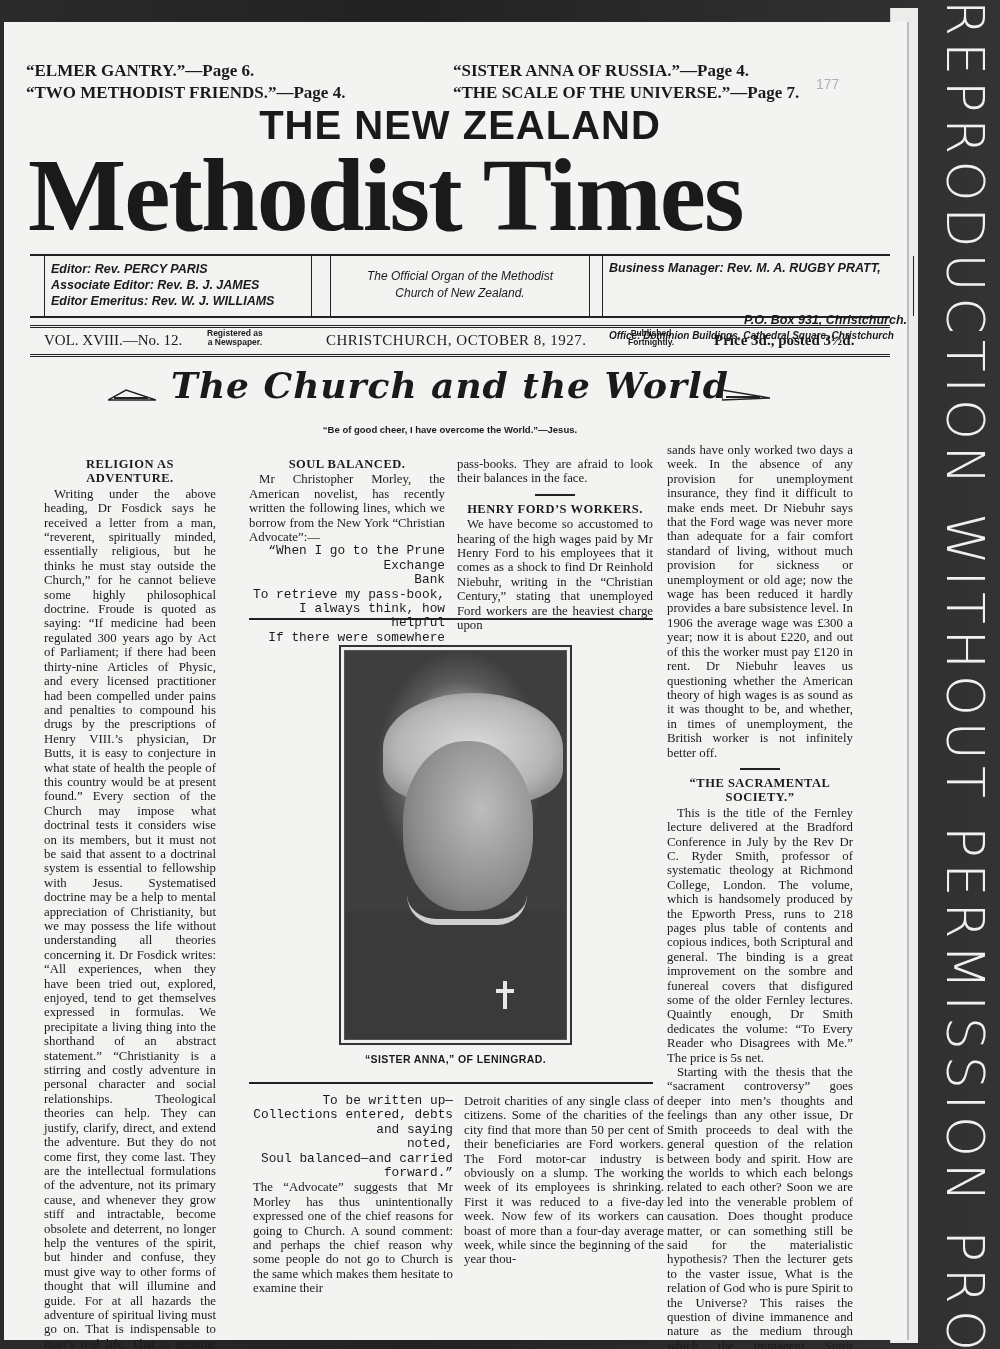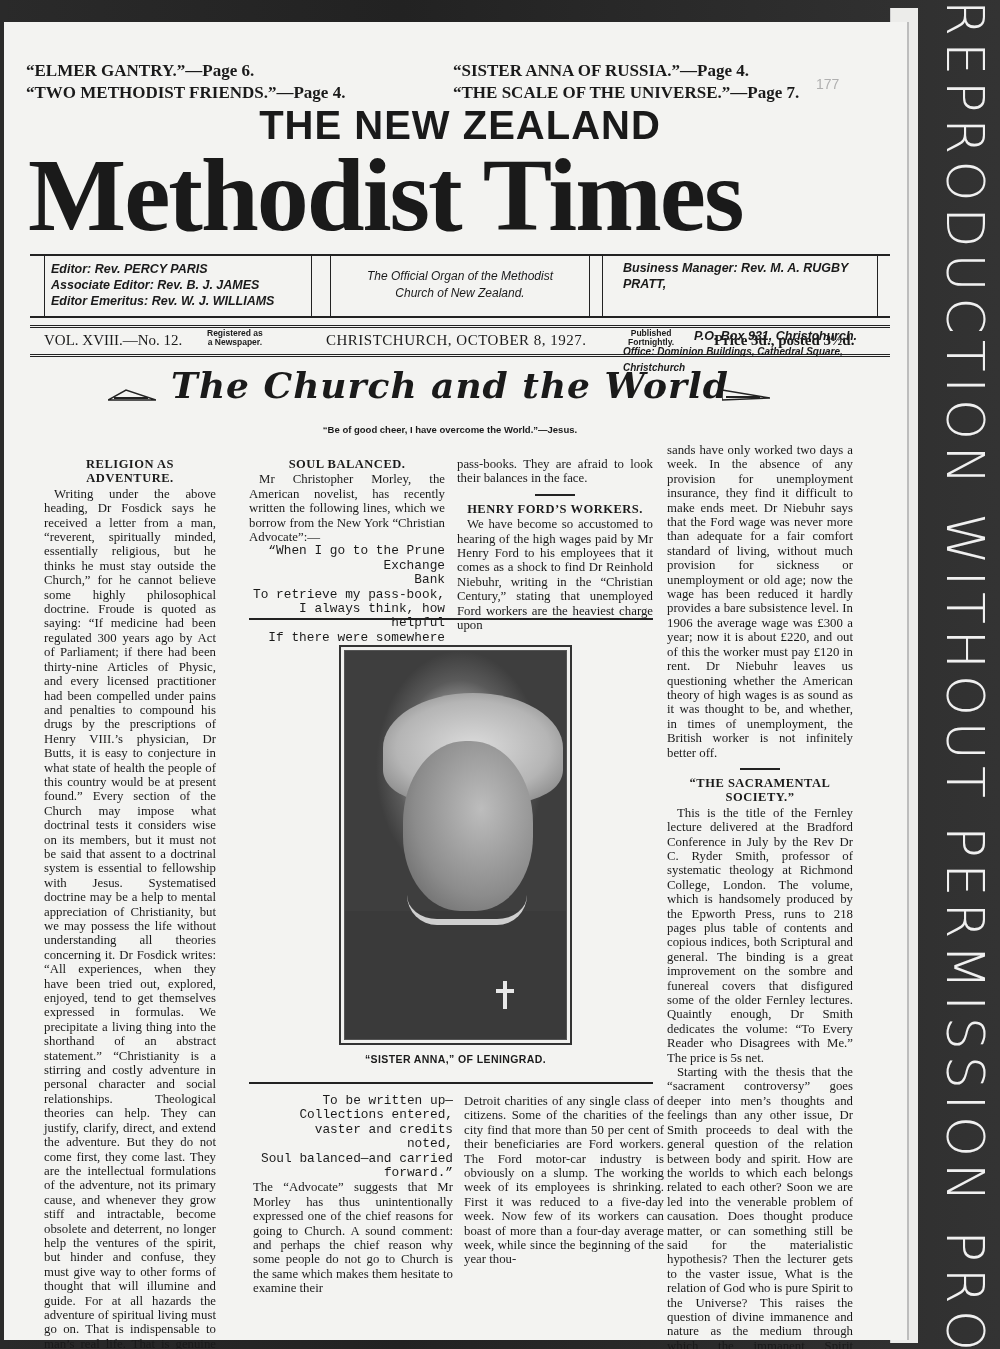--- a/index.html
+++ b/index.html
@@ -48,21 +48,21 @@
 
   
   .mast-sub { position: absolute; top: 103px; left: 205px; width: 510px; text-align: center; font-family: "Liberation Sans", sans-serif; font-weight: bold; font-size: 40px; letter-spacing: 1px; }
   .mast-title { position: absolute; top: 140px; left: 28px; width: 870px; font-family: "Liberation Serif", serif; font-weight: bold; font-size: 104px; line-height: 110px; letter-spacing: -2px; transform: scaleX(1.0); white-space: nowrap; }
 
   
   .staff { position: absolute; top: 254px; left: 30px; width: 860px; height: 64px; border-top: 2px solid #222; border-bottom: 2px solid #222; }
   .staff .cell { position: absolute; top: 0; height: 60px; }
   .staff .c1 { left: 14px; width: 268px; border-left: 1px solid #222; border-right: 1px solid #222; padding: 5px 6px; font-style: italic; font-family: "Liberation Sans", sans-serif; font-size: 12.5px; line-height: 16px; font-weight: bold; }
   .staff .c2 { left: 300px; width: 260px; border-left: 1px solid #222; border-right: 1px solid #222; padding: 12px 6px; text-align: center; font-style: italic; font-family: "Liberation Sans", sans-serif; font-size: 12px; line-height: 17px; }
-  .staff .c3 { left: 572px; width: 276px; border-left: 1px solid #222; border-right: 1px solid #222; padding: 4px 20px; font-style: italic; font-family: "Liberation Sans", sans-serif; font-weight: bold; font-size: 12.5px; line-height: 16px; }
+  .staff .c3 { left: 572px; width: 312px; border-left: 1px solid #222; border-right: 1px solid #222; padding: 4px 6px; font-style: italic; font-family: "Liberation Sans", sans-serif; font-weight: bold; font-size: 12.5px; line-height: 16px; }
   .staff .c3 .r2 { text-align: right; margin-top: 36px; }
   .staff .c3 .r3 { font-size: 10px; font-weight: bold; }
 
   
   .vol { position: absolute; top: 325px; left: 30px; width: 860px; height: 32px; border-top: 3px double #222; border-bottom: 3px double #222; font-family: "Liberation Serif", serif; }
   .vol span { position: absolute; top: 4px; }
   .vol .v1 { left: 14px; font-size: 15px; }
   .vol .v2 { left: 177px; top: 1px; font-size: 8.5px; font-weight: bold; line-height: 9px; text-align: center; font-family: "Liberation Sans", sans-serif; }
   .vol .v3 { left: 296px; font-size: 15px; letter-spacing: 0.5px; }
   .vol .v4 { left: 598px; top: 1px; font-size: 8.5px; font-weight: bold; line-height: 9px; text-align: center; font-family: "Liberation Sans", sans-serif; }
@@ -210,21 +210,21 @@
     <div class="cross-h"></div>
   </div>
 </div>
 <div class="caption">“SISTER ANNA,” OF LENINGRAD.</div>
 
 <div class="rule" style="left:249px; top:1082px; width:404px; height:2px;"></div>
 
 <div class="col col2b">
   <div class="poem">
     <div>To be written up—</div>
-    <div>Collections entered, vaster and credits</div>
+    <div>Collections entered, debts and saying</div>
     <div class="ind">noted,</div>
     <div>Soul balanced—and carried forward.”</div>
   </div>
   <p style="text-indent:0">The “Advocate” suggests that Mr Morley has thus unintentionally expressed one of the chief reasons for going to Church. A sound comment: and perhaps the chief reason why some people do not go to Church is the same which makes them hesitate to examine their</p>
 </div>
 
 <div class="col col3b">
   <p style="text-indent:0">Detroit charities of any single class of citizens. Some of the charities of the city find that more than 50 per cent of their beneficiaries are Ford workers. The Ford motor-car industry is obviously on a slump. The working week of its employees is shrinking. First it was reduced to a five-day week. Now few of its workers can boast of more than a four-day average week, while since the beginning of the year thou-</p>
 </div>
 

